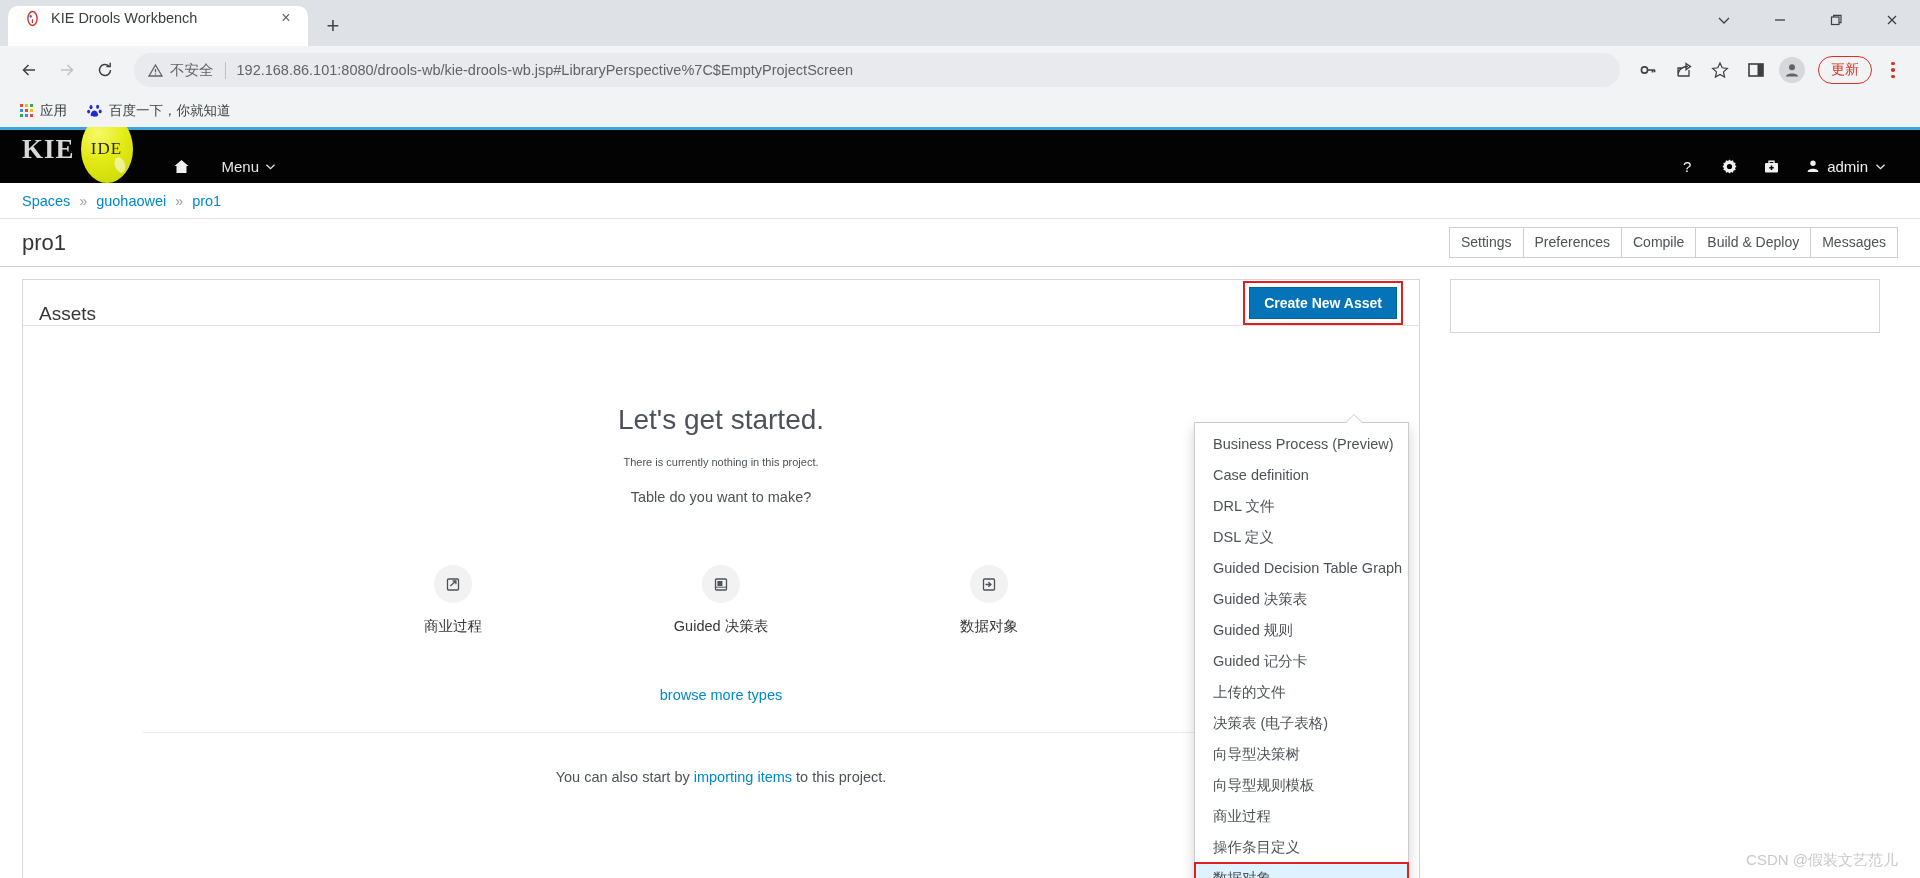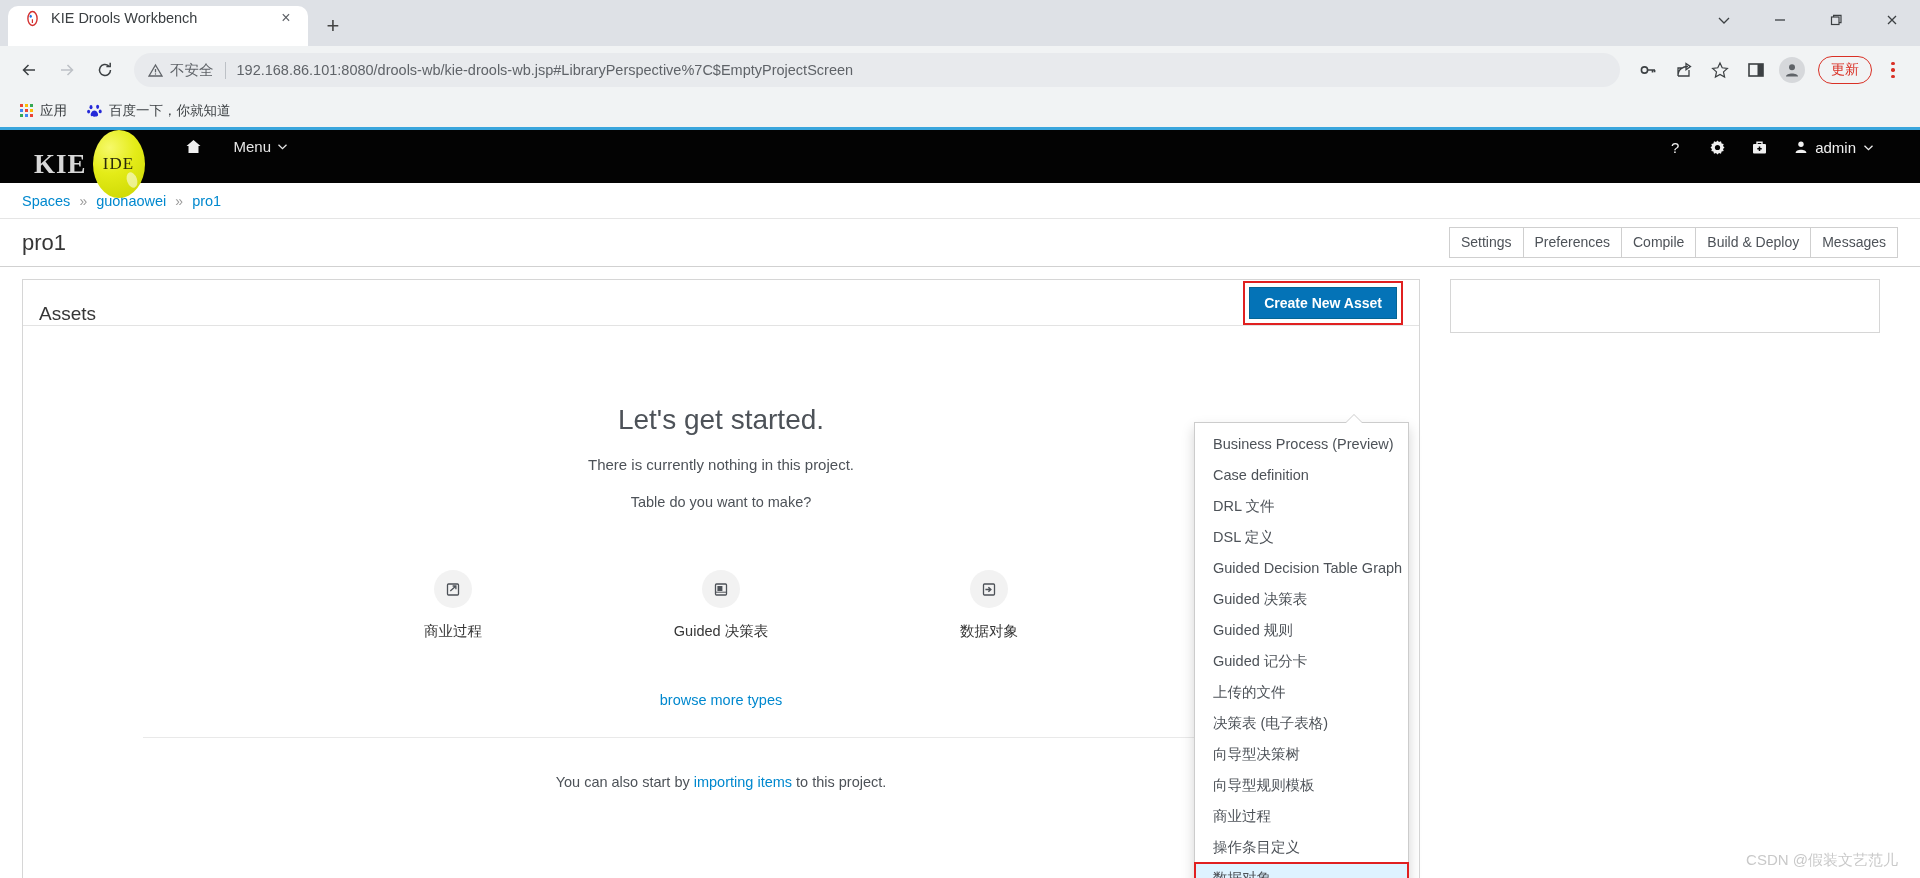--- a/index.html
+++ b/index.html
@@ -99,21 +99,21 @@
     font-size: 13.5px; color: #3c4043; padding: 3px 6px; border-radius: 4px;
   }
   .apps-grid { display: grid; grid-template-columns: repeat(3, 3px); gap: 2px; }
   .apps-grid i { width: 3px; height: 3px; display: block; }
 
   
   .page { height: 751px; background: #fff; position: relative; overflow: hidden; }
 
   .kie-topbar {
     height: 56px; background: #030303;
-    display: flex; align-items: flex-start; padding: 0 34px;
+    display: flex; align-items: flex-end; padding: 0 22px;
     border-top: 3px solid #39a5dc;
   }
   .kie-logo-wrap { display: flex; align-items: center; gap: 2px; }
   .kie-word {
     font-family: "Liberation Serif", serif; font-weight: bold;
     font-size: 27px; color: #d8d8d8; letter-spacing: 1px;
   }
   .kie-ball {
     width: 52px; height: 68px; border-radius: 50%;
     background: radial-gradient(circle at 32% 26%, #f6f96a 0%, #e4ec18 42%, #c9d400 100%);
@@ -179,21 +179,21 @@
     border: 2px solid #e02020; padding: 4px; display: inline-block;
   }
   .create-asset-btn {
     background: #0473b7; color: #fff; font-size: 14px; font-weight: bold;
     border: 1px solid #046594; padding: 7px 14px; white-space: nowrap;
   }
 
   .assets-body { height: 556px; position: relative; }
   .empty-wrap { padding-top: 78px; text-align: center; }
   .empty-h1 { font-size: 28px; color: #4d5258; font-weight: 300; }
-  .empty-p { font-size: 15px; color: #4d5258; margin-top: 20px; }
+  .empty-p { font-size: 11px; color: #4d5258; margin-top: 20px; }
   .empty-p2 { font-size: 14.5px; color: #4d5258; margin-top: 21px; }
 
   .tiles { display: flex; justify-content: center; gap: 118px; margin-top: 60px; }
   .tile { width: 150px; text-align: center; }
   .tile-ico {
     width: 38px; height: 38px; border-radius: 50%; background: #f2f2f2;
     margin: 0 auto; display: flex; align-items: center; justify-content: center;
     color: #4d5258;
   }
   .tile-label { margin-top: 14px; font-size: 14.5px; color: #363636; }

